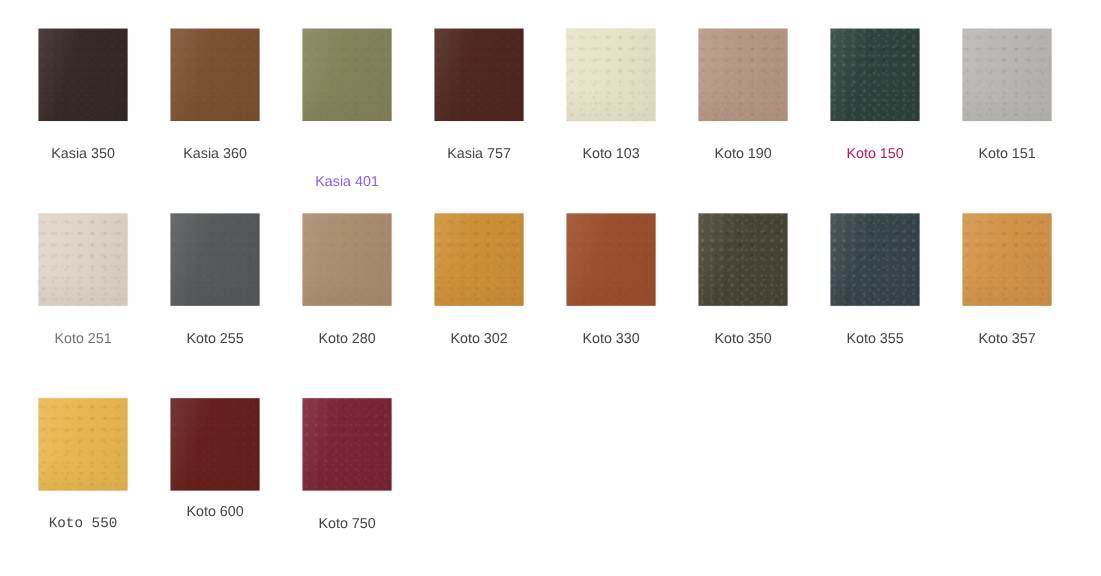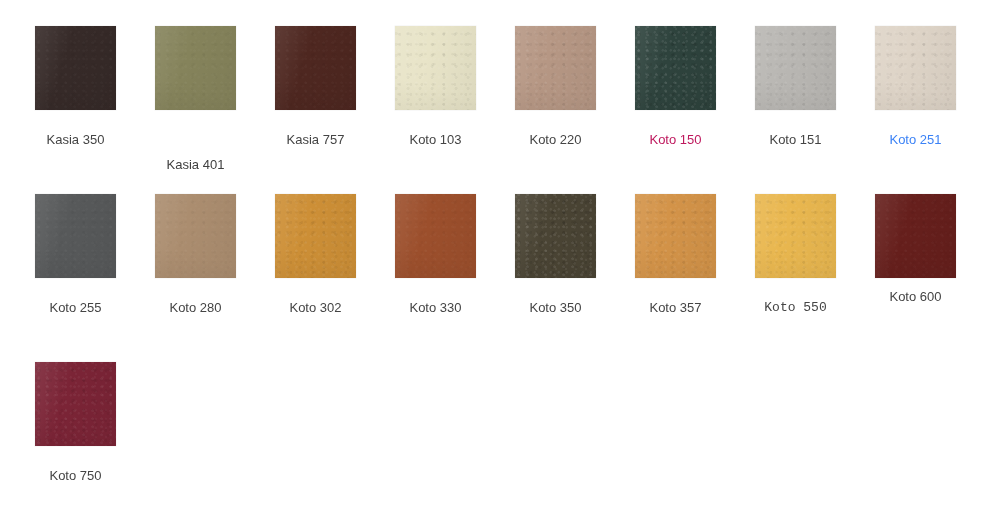--- a/index.html
+++ b/index.html
@@ -88,46 +88,50 @@
 </style>
 </head>
 <body style="background: rgb(255, 255, 255);">
 
 <div id="swatch-grid">
     <div class="swatch-cell">
       <div class="swatch-chip grain-smooth" style="background-color: rgb(54, 42, 40);"></div>
       <div class="swatch-label" style="color: rgb(68, 68, 68);">Kasia 350</div>
     </div>
     <div class="swatch-cell">
+      <div class="swatch-chip grain-smooth" style="background-color: rgb(124, 81, 50);"></div>
+      <div class="swatch-label" style="color: rgb(68, 68, 68);">Kasia 360</div>
+    </div>
+    <div class="swatch-cell">
       <div class="swatch-chip grain-smooth" style="background-color: rgb(133, 131, 91);"></div>
-      <div class="swatch-label" style="color: #404040; margin-top: 48px;">Kasia 401</div>
+      <div class="swatch-label" style="color: #8b5cf6; margin-top: 48px;">Kasia 401</div>
     </div>
     <div class="swatch-cell">
       <div class="swatch-chip grain-smooth" style="background-color: rgb(78, 39, 32);"></div>
       <div class="swatch-label" style="color: rgb(68, 68, 68);">Kasia 757</div>
     </div>
     <div class="swatch-cell">
       <div class="swatch-chip grain-fine" style="background-color: rgb(232, 228, 200);"></div>
       <div class="swatch-label" style="color: rgb(68, 68, 68);">Koto 103</div>
     </div>
     <div class="swatch-cell">
       <div class="swatch-chip grain-fine" style="background-color: rgb(182, 151, 132);"></div>
-      <div class="swatch-label" style="color: rgb(68, 68, 68);">Koto 220</div>
+      <div class="swatch-label" style="color: rgb(68, 68, 68);">Koto 190</div>
     </div>
     <div class="swatch-cell">
       <div class="swatch-chip grain-coarse" style="background-color: rgb(46, 67, 61);"></div>
       <div class="swatch-label" style="color: #be185d;">Koto 150</div>
     </div>
     <div class="swatch-cell">
       <div class="swatch-chip grain-fine" style="background-color: rgb(185, 183, 179);"></div>
       <div class="swatch-label" style="color: rgb(68, 68, 68);">Koto 151</div>
     </div>
     <div class="swatch-cell">
       <div class="swatch-chip grain-fine" style="background-color: rgb(222, 212, 199);"></div>
-      <div class="swatch-label" style="color: #3b82f6;">Koto 251</div>
+      <div class="swatch-label" style="color: #737373;">Koto 251</div>
     </div>
     <div class="swatch-cell">
       <div class="swatch-chip grain-smooth" style="background-color: rgb(87, 89, 90);"></div>
       <div class="swatch-label" style="color: rgb(68, 68, 68);">Koto 255</div>
     </div>
     <div class="swatch-cell">
       <div class="swatch-chip grain-smooth" style="background-color: rgb(171, 141, 111);"></div>
       <div class="swatch-label" style="color: rgb(68, 68, 68);">Koto 280</div>
     </div>
     <div class="swatch-cell">
@@ -136,20 +140,24 @@
     </div>
     <div class="swatch-cell">
       <div class="swatch-chip grain-smooth" style="background-color: rgb(156, 79, 44);"></div>
       <div class="swatch-label" style="color: rgb(68, 68, 68);">Koto 330</div>
     </div>
     <div class="swatch-cell">
       <div class="swatch-chip grain-coarse" style="background-color: rgb(74, 68, 52);"></div>
       <div class="swatch-label" style="color: rgb(68, 68, 68);">Koto 350</div>
     </div>
     <div class="swatch-cell">
+      <div class="swatch-chip grain-coarse" style="background-color: rgb(54, 69, 74);"></div>
+      <div class="swatch-label" style="color: rgb(68, 68, 68);">Koto 355</div>
+    </div>
+    <div class="swatch-cell">
       <div class="swatch-chip grain-fine" style="background-color: rgb(211, 147, 72);"></div>
       <div class="swatch-label" style="color: rgb(68, 68, 68);">Koto 357</div>
     </div>
     <div class="swatch-cell">
       <div class="swatch-chip grain-fine" style="background-color: rgb(233, 183, 79);"></div>
       <div class="swatch-label" style="color: rgb(68, 68, 68); font-family: Liberation Mono, monospace;">Koto 550</div>
     </div>
     <div class="swatch-cell">
       <div class="swatch-chip grain-smooth" style="background-color: rgb(102, 31, 28);"></div>
       <div class="swatch-label" style="color: rgb(68, 68, 68); margin-top: 12px;">Koto 600</div>

